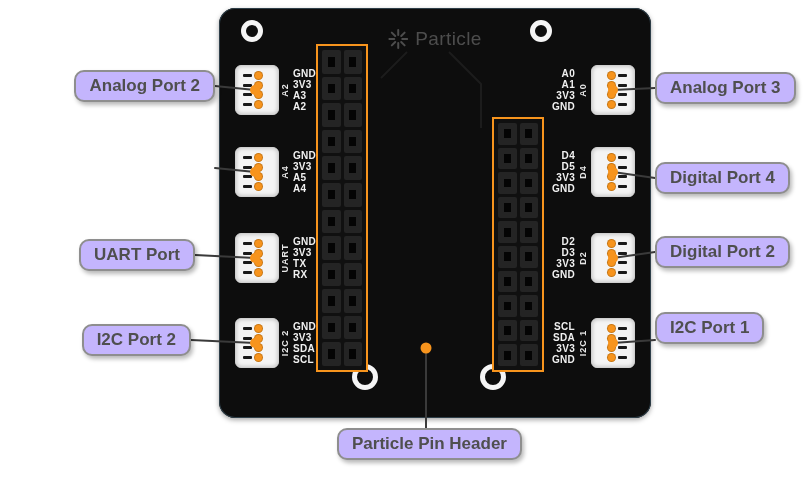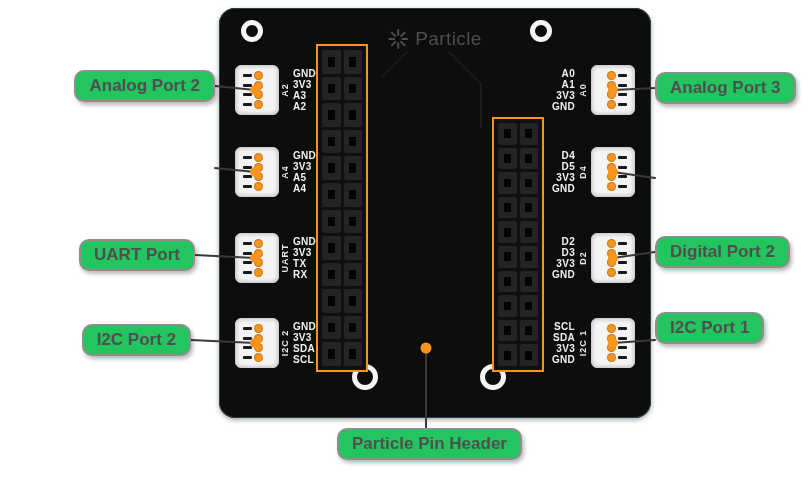--- a/index.html
+++ b/index.html
@@ -64,21 +64,21 @@
   .vl-r { left:344px; }
   .pins {
     position:absolute; color:#f0f0f0; font-size:10px; font-weight:bold;
     line-height:11px; letter-spacing:0.3px;
   }
   .pins-l { left:74px; }
   .pins-r { left:326px; width:30px; text-align:right; }
 
   
   .callout {
-    position:absolute; z-index:4; background:#22c55e; border:2px solid #8e8e8e;
+    position:absolute; z-index:4; background:#c4b5fd; border:2px solid #8e8e8e;
     border-radius:10px; padding:4px 13px; font-size:17px; font-weight:600;
     color:#4f4f4f; white-space:nowrap; box-shadow:2px 3px 4px rgba(0,0,0,0.28);
   }
 
   
   .overlay { position:absolute; left:0; top:0; z-index:3; pointer-events:none; }
 </style>
 </head>
 <body>
 
@@ -389,18 +389,19 @@
       <circle cx="584" cy="343" r="5"></circle>
       <circle cx="397" cy="348" r="5.5"></circle>
     </g>
   </svg>
 
   <div class="callout" style="right:624px; top:70px">Analog Port 2</div>
   <div class="callout" style="right:644px; top:239px">UART Port</div>
   <div class="callout" style="right:648px; top:324px">I2C Port 2</div>
 
   <div class="callout" style="left:626px; top:72px">Analog Port 3</div>
+  <div class="callout" style="left:626px; top:162px">Digital Port 4</div>
   <div class="callout" style="left:626px; top:236px">Digital Port 2</div>
   <div class="callout" style="left:626px; top:312px">I2C Port 1</div>
 
   <div class="callout" style="left:308px; top:428px">Particle Pin Header</div>
 
 </div>
 
 </body></html>

